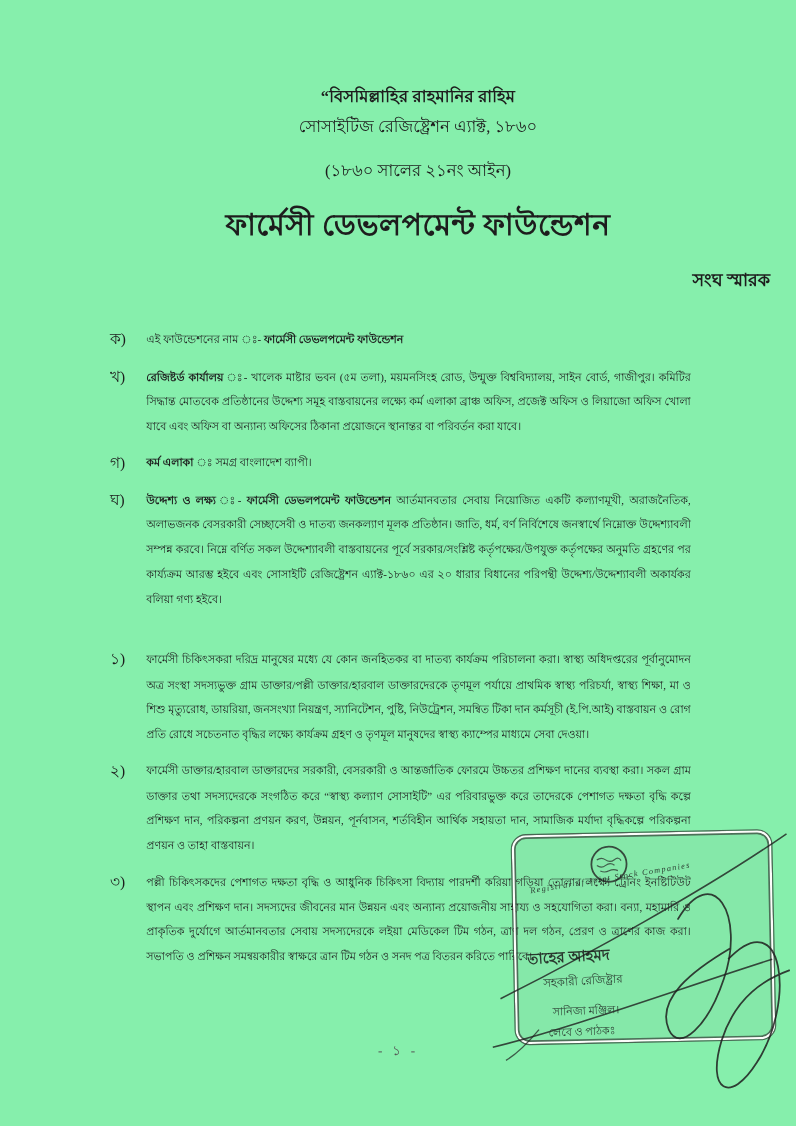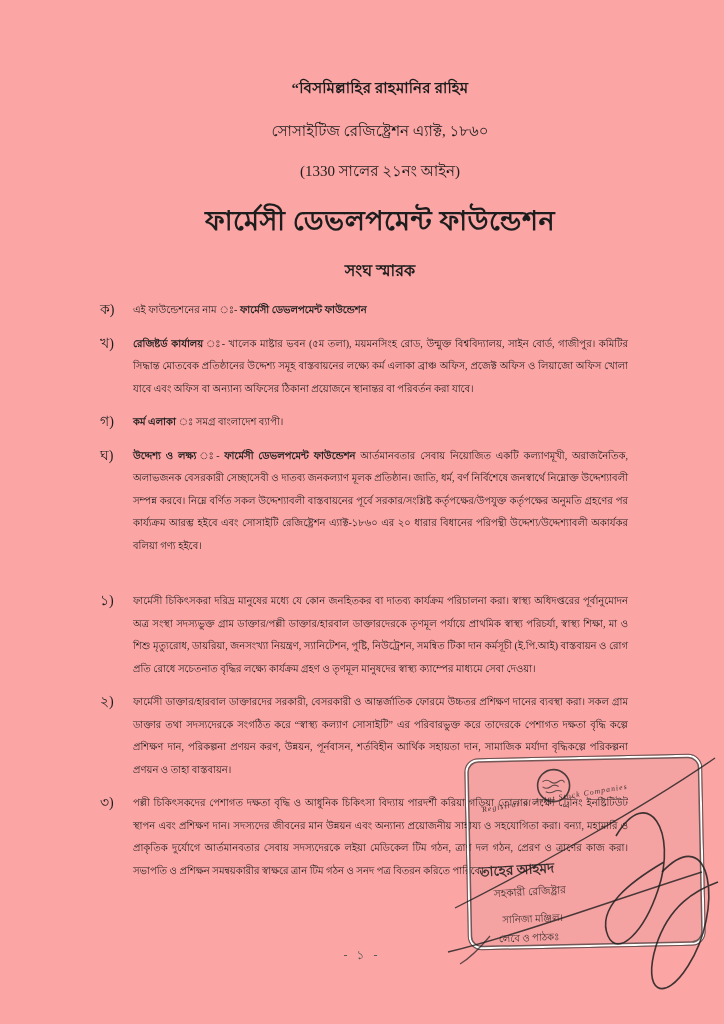--- a/index.html
+++ b/index.html
@@ -1,32 +1,32 @@
 <!DOCTYPE html>
 <html><head>
 <meta charset="utf-8">
 <style>
   html,body{margin:0;padding:0;background:#e8e8e8;}
   .page{
     position:relative;
     width:724px;height:1024px;
     margin:0 auto;
-    background:#fca5a5;
+    background:#86efac;
     font-family:"Liberation Serif","DejaVu Serif","DejaVu Sans",serif;
     color:#1d1d1d;
     overflow:hidden;
   }
   
   .header{position:absolute;top:76px;left:60px;width:640px;text-align:center;}
   .h1{font-size:15px;font-weight:700;letter-spacing:.2px;}
-  .h2{font-size:15px;margin-top:18px;}
+  .h2{font-size:15px;margin-top:2px;}
   .h3{font-size:15px;margin-top:15px;}
   .title{font-size:27px;font-weight:700;margin-top:16px;letter-spacing:.5px;}
   .of{font-size:14px;margin-top:24px;}
-  .memo{font-size:16px;font-weight:600;margin-top:13px;}
+  .memo{font-size:16px;font-weight:600;margin-top:13px;text-align:right;}
   
   .content{position:absolute;left:100px;top:299px;width:528px;}
   .item{display:flex;margin-bottom:11px;}
   .lbl{flex:none;width:33px;font-size:14px;line-height:22.5px;}
   .txt{flex:1;margin:0;font-size:10px;line-height:22.5px;text-align:justify;}
   .txt b{font-weight:700;}
   .sec-gap{height:22px;}
   
   .footer{position:absolute;top:946px;left:0;width:724px;text-align:center;
           font-size:12px;letter-spacing:3px;color:#555;}
@@ -54,21 +54,21 @@
   .sig-svg{position:absolute;left:420px;top:740px;pointer-events:none;}
 </style>
 </head>
 <body>
 
 <div class="page">
 
   <div class="header">
     <div class="h1">“বিসমিল্লাহির রাহমানির রাহিম</div>
     <div class="h2">সোসাইটিজ রেজিষ্ট্রেশন এ্যাক্ট, ১৮৬০</div>
-    <div class="h3">(1330 সালের ২১নং আইন)</div>
+    <div class="h3">(১৮৬০ সালের ২১নং আইন)</div>
     <div class="title">ফার্মেসী ডেভলপমেন্ট ফাউন্ডেশন</div>
     <div class="memo">সংঘ স্মারক</div>
   </div>
 
   <div class="content">
 
     <div class="item">
       <span class="lbl">ক)</span>
       <p class="txt"><span>এই ফাউন্ডেশনের নাম ঃ- </span><b>ফার্মেসী ডেভলপমেন্ট ফাউন্ডেশন</b><span></span><b></b><span></span></p>
     </div>

